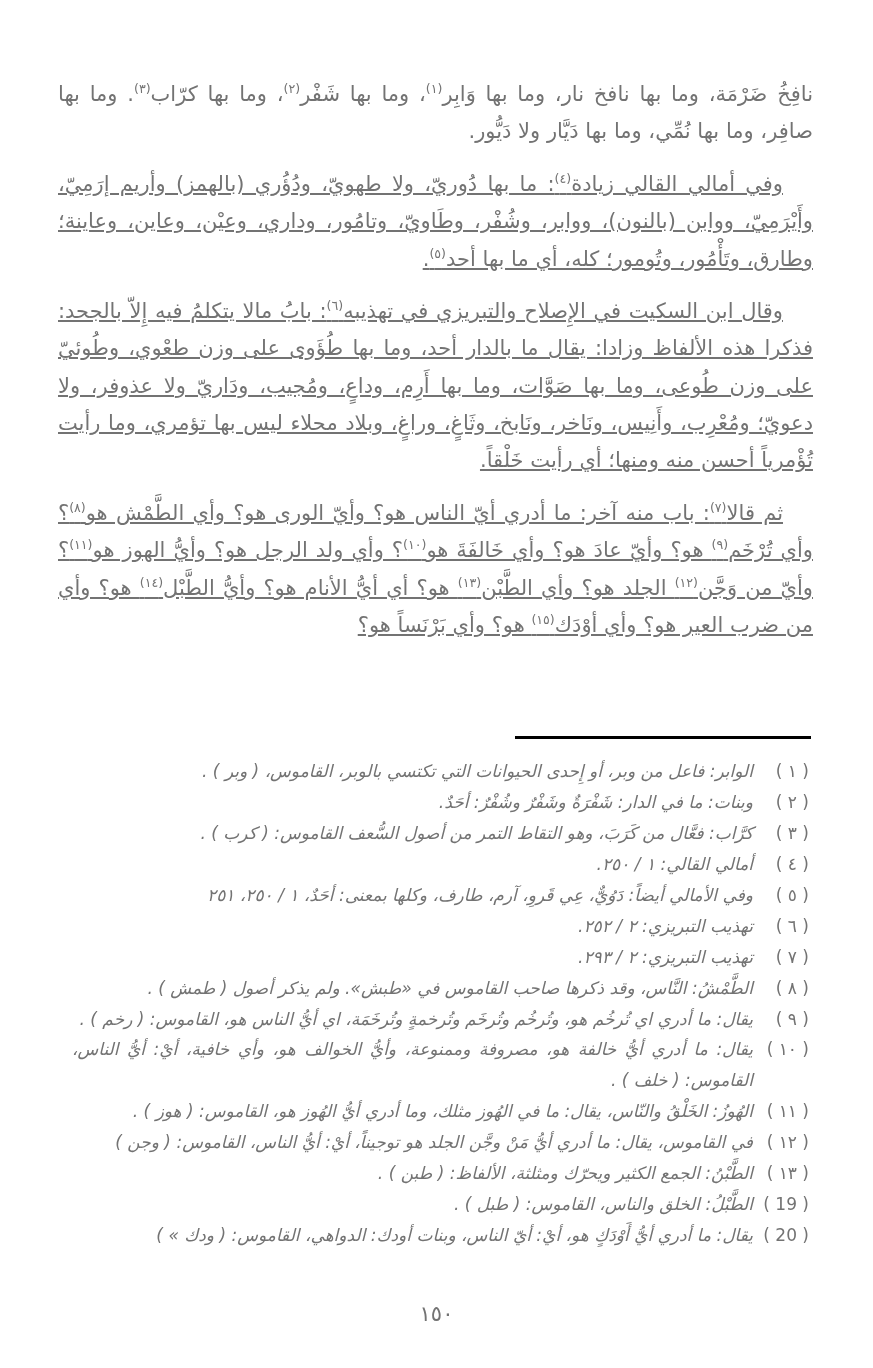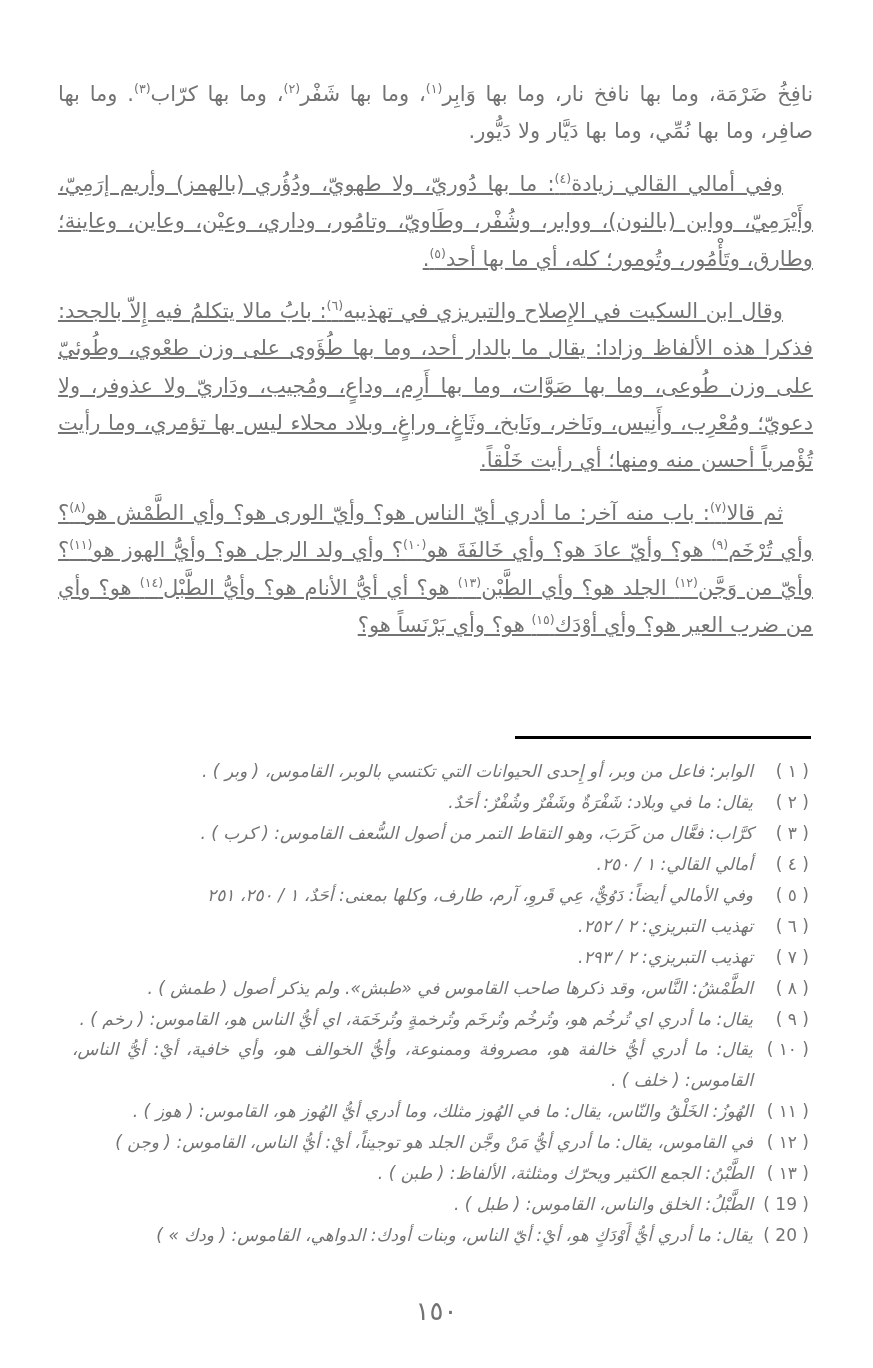--- a/index.html
+++ b/index.html
@@ -57,21 +57,21 @@
     flex: 0 0 56px;
     white-space: nowrap;
   }
   .fn-text { flex: 1 1 auto; text-align: justify; font-style: italic; }
   .page-number {
     position: absolute;
     bottom: 42px;
     left: 0;
     right: 0;
     text-align: center;
-    font-size: 26px;
+    font-size: 21px;
     letter-spacing: 4px;
     direction: rtl;
   }
 </style>
 </head>
 <body>
 
 <div class="page">
 
   <div class="body-text">
@@ -83,21 +83,21 @@
 
   <div class="fn-separator"></div>
 
   <div class="footnotes">
       <div class="footnote">
         <span class="fn-num">( ١ )</span>
         <span class="fn-text">الوابر: فاعل من وبر، أو إِحدى الحيوانات التي تكتسي بالوبر، القاموس، ( وبر ) .</span>
       </div>
       <div class="footnote">
         <span class="fn-num">( ٢ )</span>
-        <span class="fn-text">يقال: ما في وبلاد: شَفْرَةٌ وشَفْرٌ وشُفْرٌ: أحَدٌ.</span>
+        <span class="fn-text">وبنات: ما في الدار: شَفْرَةٌ وشَفْرٌ وشُفْرٌ: أحَدٌ.</span>
       </div>
       <div class="footnote">
         <span class="fn-num">( ٣ )</span>
         <span class="fn-text">كرَّاب: فعَّال من كَرَبَ، وهو التقاط التمر من أصول السُّعف القاموس: ( كرب ) .</span>
       </div>
       <div class="footnote">
         <span class="fn-num">( ٤ )</span>
         <span class="fn-text">أمالي القالي: ١ / ٢٥٠.</span>
       </div>
       <div class="footnote">

